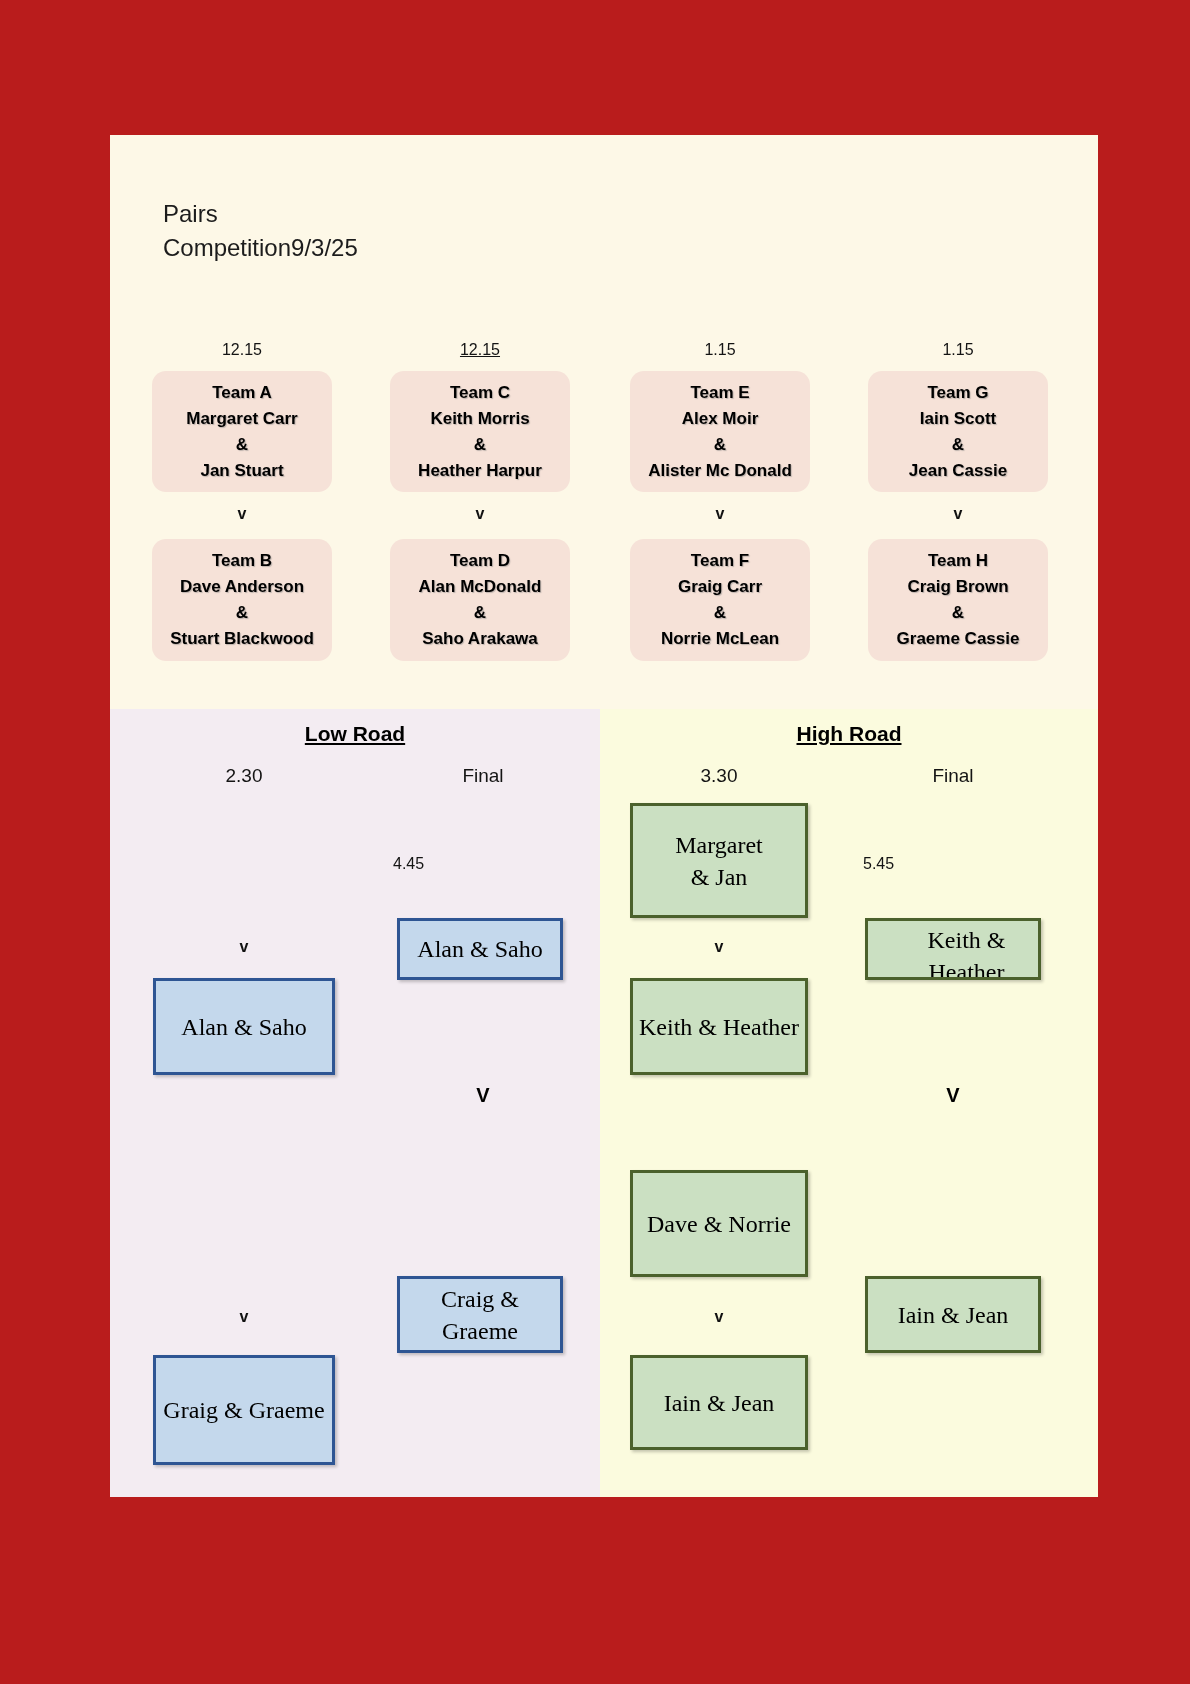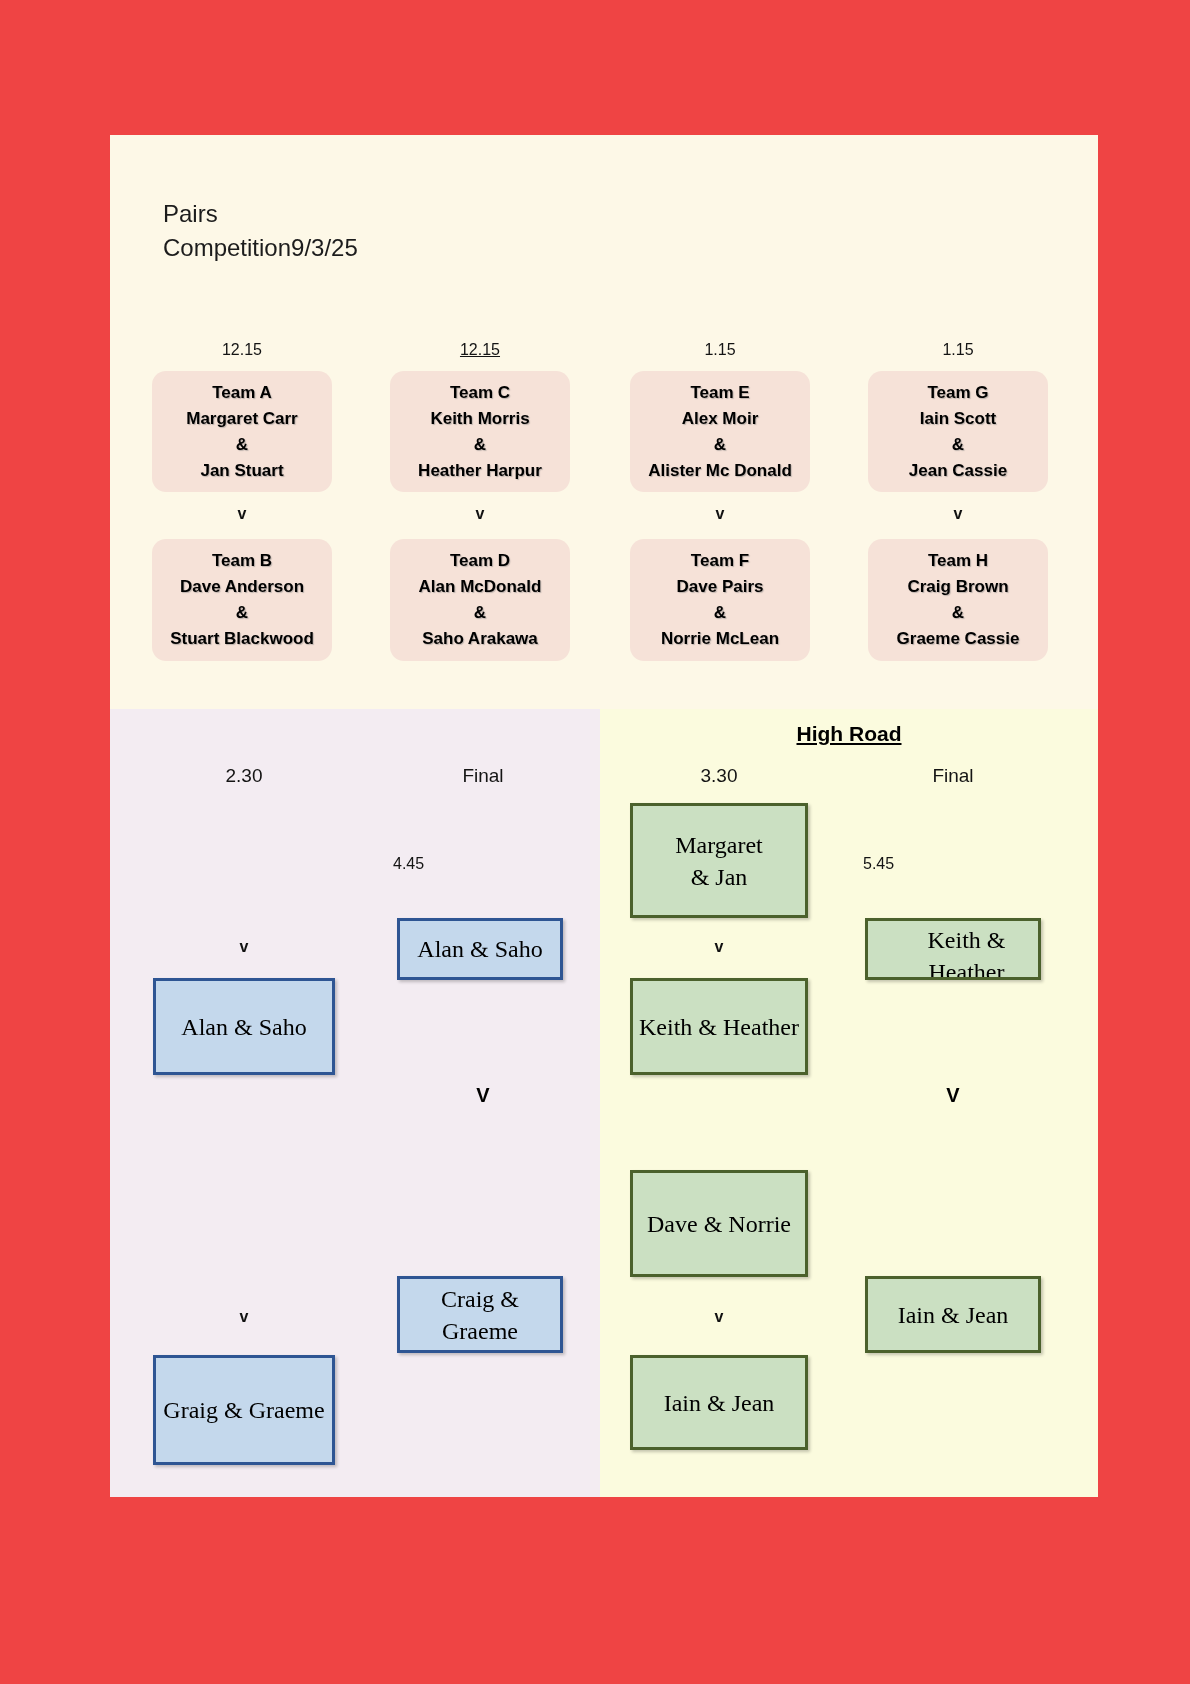--- a/index.html
+++ b/index.html
@@ -1,17 +1,17 @@
 <!DOCTYPE html>
 <html><head>
 <meta charset="utf-8">
 <style>
   html,body { margin:0; padding:0; background:#ffffff; }
   .page {
-    position:relative; width:1190px; height:1684px; background:#ef4444;
+    position:relative; width:1190px; height:1684px; background:#b91c1c;
     font-family:"Liberation Sans", sans-serif; color:#111; overflow:hidden;
   }
   
   .top-section  { position:absolute; left:110px; top:135px;  width:988px; height:574px; background:#fdf8e7; }
   .low-road     { position:absolute; left:110px; top:709px;  width:490px; height:788px; background:#f3ecf2; }
   .high-road    { position:absolute; left:600px; top:709px;  width:498px; height:788px; background:#fbfbde; }
 
   
   .doc-title { position:absolute; left:53px; top:62px; font-size:24px; line-height:34px; color:#1c1c1c; }
   .match { position:absolute; top:206px; width:180px; height:340px; }
@@ -125,21 +125,21 @@
       <div class="match-time">1.15</div>
       <div class="team-box pos-top">
         <div>Team E</div>
         <div>Alex Moir</div>
         <div>&amp;</div>
         <div>Alister Mc Donald</div>
       </div>
       <div class="match-vs">v</div>
       <div class="team-box pos-bottom">
         <div>Team F</div>
-        <div>Dave Pairs</div>
+        <div>Graig Carr</div>
         <div>&amp;</div>
         <div>Norrie McLean</div>
       </div>
     </div>
 
     <div class="match m4">
       <div class="match-time">1.15</div>
       <div class="team-box pos-top">
         <div>Team G</div>
         <div>Iain Scott</div>
@@ -150,20 +150,21 @@
       <div class="team-box pos-bottom">
         <div>Team H</div>
         <div>Craig Brown</div>
         <div>&amp;</div>
         <div>Graeme Cassie</div>
       </div>
     </div>
   </div>
 
   <div class="low-road">
+    <div class="road-heading">Low Road</div>
     <div class="col-label col-round">2.30</div>
     <div class="col-label col-final">Final</div>
 
     <div class="final-time ft">4.45</div>
     <div class="bracket-box blue b-fa">Alan &amp; Saho</div>
     <div class="vs-small vs1">v</div>
     <div class="bracket-box blue b-s1t2">Alan &amp; Saho</div>
     <div class="vs-big">V</div>
     <div class="vs-small vs2">v</div>
     <div class="bracket-box blue b-fb">Craig &amp;

